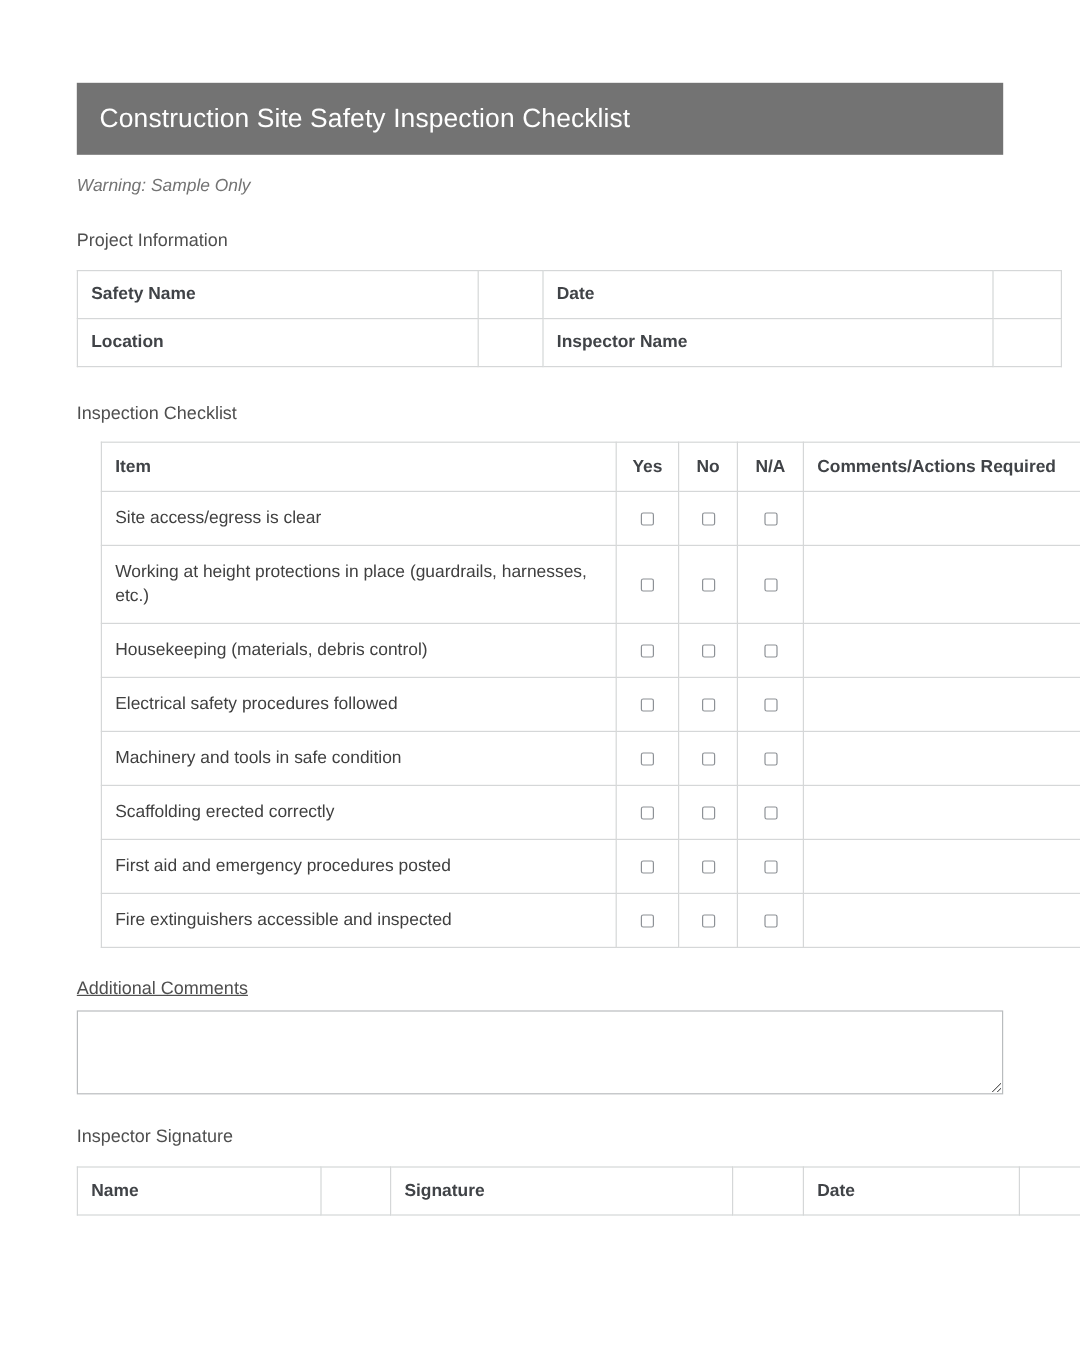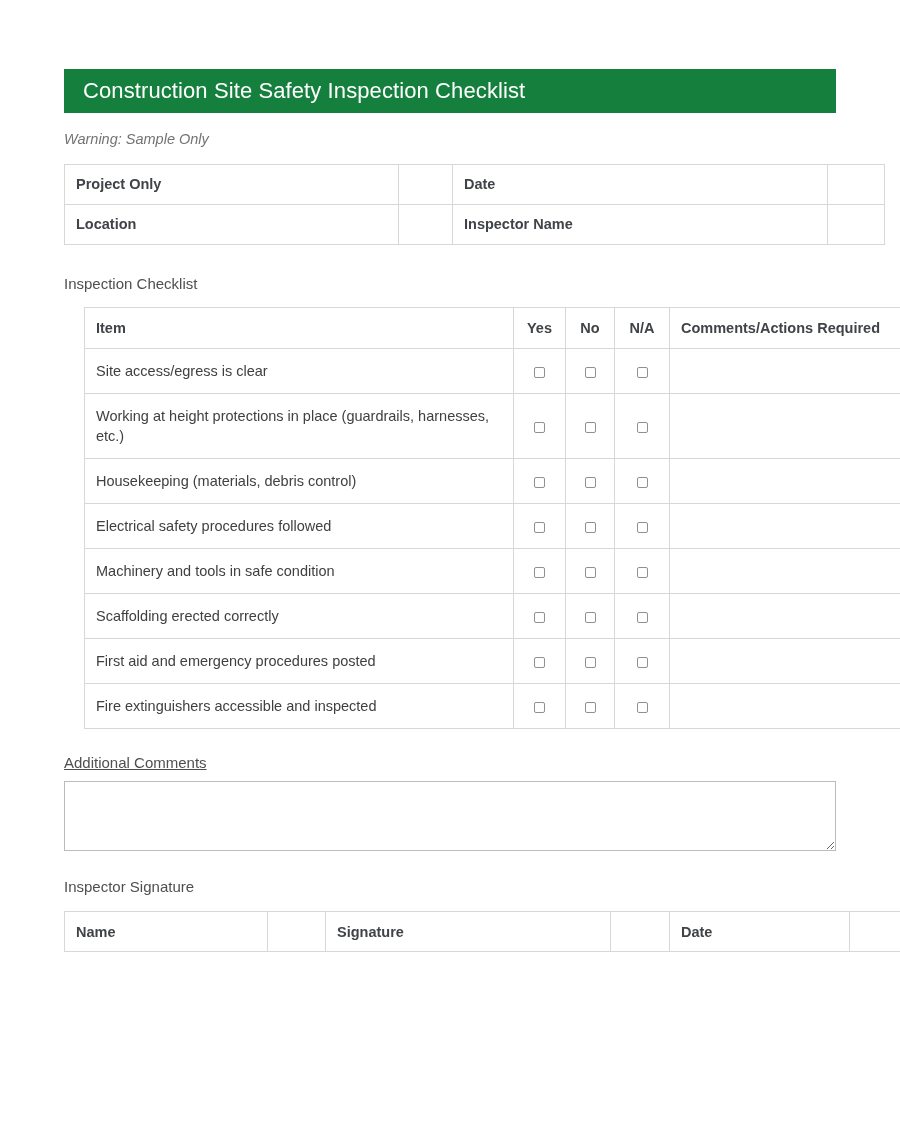--- a/index.html
+++ b/index.html
@@ -17,22 +17,22 @@
   .page {
     width: 900px;
     height: 1127px;
     box-sizing: border-box;
     padding: 69px 64px 0 64px;
     position: relative;
   }
 
   
   .title-bar {
-    background: #15803d;
-    height: 44px;
+    background: #737373;
+    height: 60px;
     display: flex;
     align-items: center;
     padding: 0 19px;
     box-sizing: border-box;
     text-align: center;
   }
   .title-bar .title {
     color: #ffffff;
     font-size: 22px;
     font-weight: normal;
@@ -158,25 +158,26 @@
 <body>
 
 <div class="page">
 
   <div class="title-bar">
     <div class="title">Construction Site Safety Inspection Checklist</div>
   </div>
 
   <div class="warning">Warning: Sample Only</div>
 
+  <div class="section-label sl-project">Project Information</div>
 
   <table class="tbl-project">
     <tbody>
       <tr>
-        <td style="width:311px">Project Only</td>
+        <td style="width:311px">Safety Name</td>
         <td class="blank" style="width:53px"></td>
         <td style="width:352px">Date</td>
         <td class="blank" style="width:56px"></td>
       </tr>
       <tr>
         <td>Location</td>
         <td class="blank"></td>
         <td>Inspector Name</td>
         <td class="blank"></td>
       </tr>

